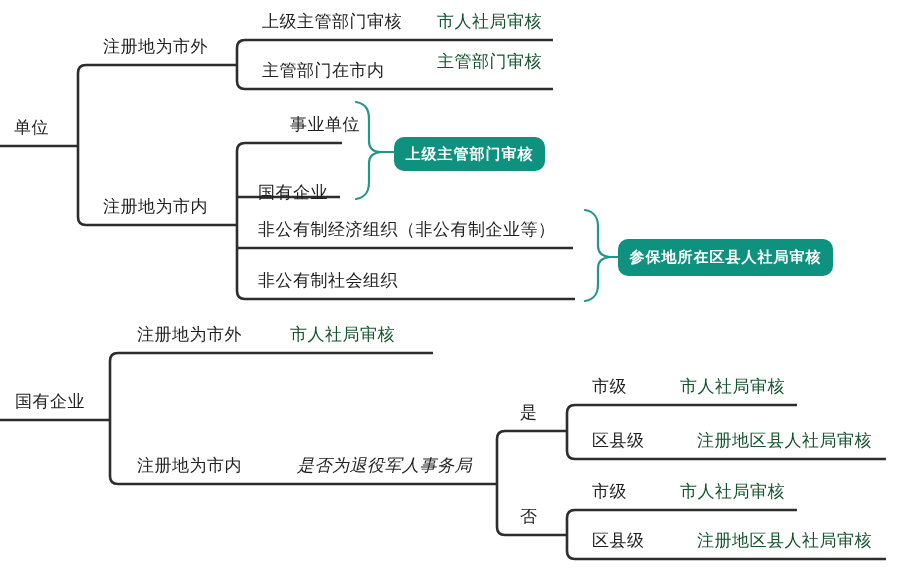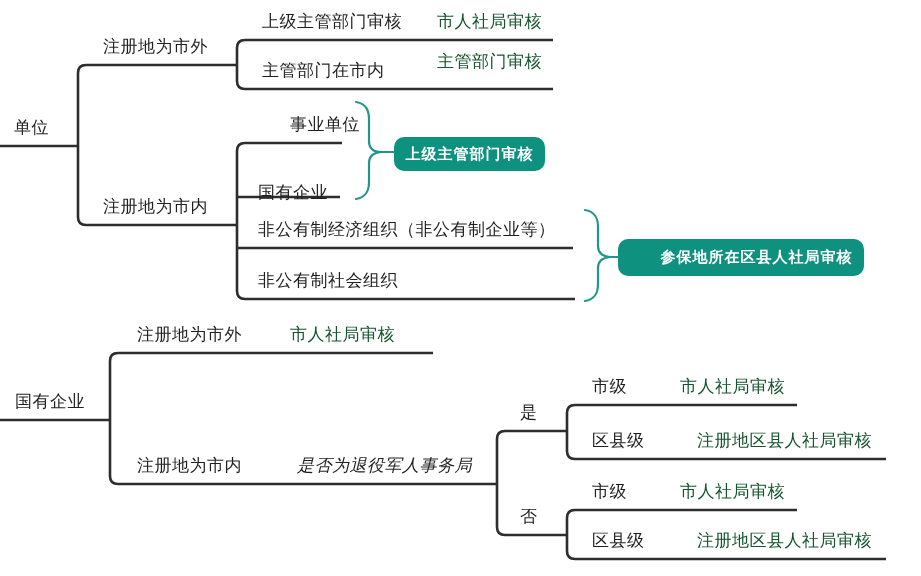--- a/index.html
+++ b/index.html
@@ -70,21 +70,21 @@
   <div class="lbl result" style="left:437px;top:12px;">市人社局审核</div>
   <div class="lbl" style="left:262px;top:61px;">主管部门在市内</div>
   <div class="lbl result" style="left:437px;top:52px;">主管部门审核</div>
   <div class="lbl" style="left:103px;top:197px;">注册地为市内</div>
   <div class="lbl" style="left:242px;top:115px;margin-left:48px;">事业单位</div>
   <div class="lbl" style="left:258px;top:169px;margin-top:14px;">国有企业</div>
   <div class="lbl" style="left:258px;top:271px;">非公有制社会组织</div>
   <div class="lbl" style="left:258px;top:220px;">非公有制经济组织（非公有制企业等）</div>
 
   <div class="badge" style="left:394px;top:137px;width:151px;height:34px;">上级主管部门审核</div>
-  <div class="badge" style="left:618px;top:239px;width:215px;height:37px;padding-left:31px;">参保地所在区县人社局审核</div>
+  <div class="badge" style="left:618px;top:239px;width:215px;height:37px;">参保地所在区县人社局审核</div>
 
   <div class="lbl" style="left:15px;top:392px;">国有企业</div>
   <div class="lbl" style="left:137px;top:325px;">注册地为市外</div>
   <div class="lbl result" style="left:290px;top:325px;">市人社局审核</div>
   <div class="lbl" style="left:137px;top:456px;">注册地为市内</div>
   <div class="lbl" style="left:297px;top:456px;font-style:italic;">是否为退役军人事务局</div>
   <div class="lbl" style="left:520px;top:403px;">是</div>
   <div class="lbl" style="left:520px;top:507px;">否</div>
   <div class="lbl" style="left:592px;top:377px;">市级</div>
   <div class="lbl result" style="left:680px;top:377px;">市人社局审核</div>

